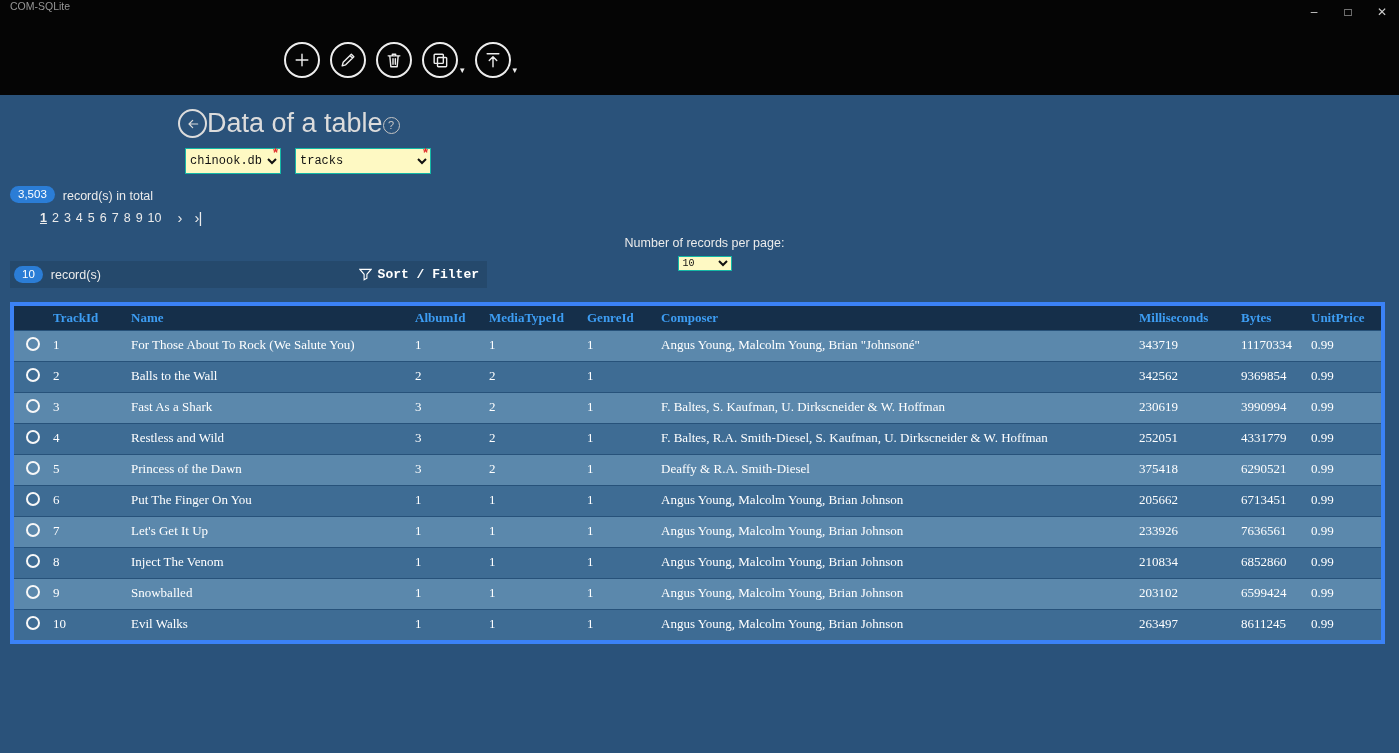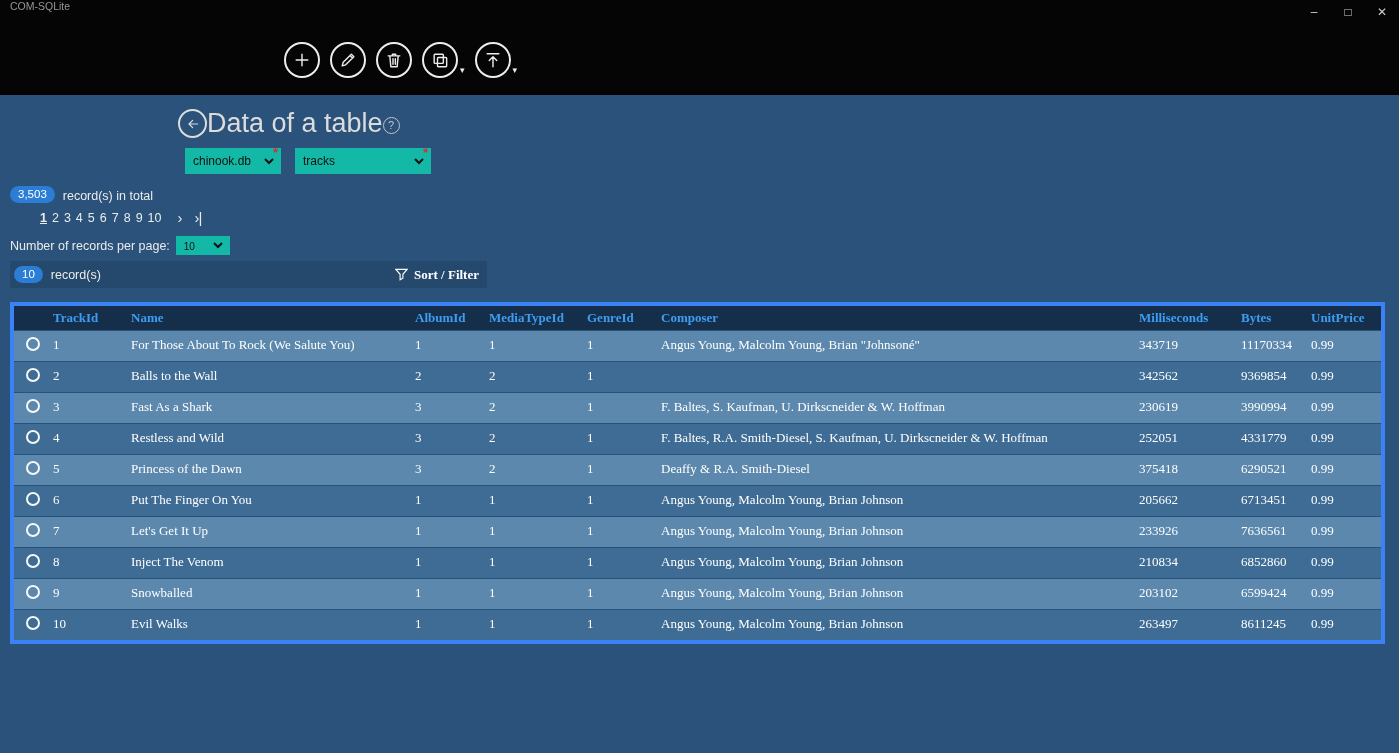--- a/index.html
+++ b/index.html
@@ -30,40 +30,40 @@
   .back-btn { width:29px; height:29px; border:2px solid #dcdcdc; border-radius:50%;
               display:flex; align-items:center; justify-content:center; background:transparent; padding:0; }
   .back-btn svg { stroke:#dcdcdc; fill:none; stroke-width:1.8; stroke-linecap:round; stroke-linejoin:round; }
   .page-title { color:#dcdcdc; font-size:27px; line-height:33px; }
   .help-btn { width:17px; height:17px; border:1px solid #c4c4c4; border-radius:50%;
               color:#c4c4c4; font-size:11px; display:flex; align-items:center; justify-content:center;
               background:transparent; padding:0; margin-top:3px; }
   .selects-row { display:flex; gap:14px; margin:8px 0 0 185px; }
   .select-wrap { position:relative; }
   .select-wrap .req { position:absolute; top:-3px; right:3px; color:#e02b2b; font-size:13px; font-weight:bold; }
-  select { height:26px; font-family:Liberation Sans, sans-serif; font-size:12px;
-           border:4px solid #14b8a6; background:#14b8a6; color:#111; }
+  select { height:26px; font-family:Liberation Mono, monospace; font-size:12px;
+           border:1px solid #14b8a6; background:#fef9c3; color:#111; }
   select.db-select { width:96px; }
   select.table-select { width:136px; }
   .total-row { display:flex; align-items:flex-end; gap:8px; margin:10px 0 0 10px; height:19px; }
   .badge { background:#2b7dd6; color:#fff; font-size:11.5px; padding:2px 8px 3px; border-radius:10px; white-space:nowrap; }
   .white-label { color:#ebebeb; font-size:12.5px; }
   .pagination { display:flex; align-items:center; gap:5px; margin:6px 0 0 40px; color:#ebebeb; font-size:12.5px; height:17px; }
   .page-num { cursor:pointer; }
   .page-num.current { font-weight:bold; text-decoration:underline; }
   .pag-next { margin-left:11px; font-size:15px; line-height:12px; cursor:pointer; }
   .pag-last { margin-left:7px; font-size:15px; line-height:12px; letter-spacing:-1px; cursor:pointer; }
-  .per-page { display:flex; align-items:center; gap:6px; margin:10px 0 0 10px; height:19px; }
+  .per-page { display:flex; align-items:center; gap:6px; margin:10px 0 0 10px; height:19px;flex-direction:column; }
   select.pp-select { width:54px; height:19px; font-size:10px; }
   .records-bar { width:477px; height:27px; background:#25496c; display:flex; align-items:center; margin:6px 0 0 10px; }
   .records-bar .badge { margin-left:4px; }
   .records-bar .white-label { margin-left:8px; }
   .sort-filter { margin-left:auto; margin-right:8px; display:flex; align-items:center; gap:6px;
                  background:none; border:none; color:#fff; font-size:13px; font-weight:bold;
-                 font-family:Liberation Serif, serif; cursor:pointer; padding:0; }
+                 font-family:Liberation Mono, monospace; cursor:pointer; padding:0; }
   .sort-filter svg { stroke:#fff; fill:none; stroke-width:1.2; }
   
   .data-table { table-layout:fixed; width:1371px; margin:14px 0 0 10px; border-collapse:collapse;
                 border:4px solid #3b82f6; font-family:Liberation Serif, serif; font-size:13px; }
   .data-table th { background:#152f4a; color:#3d9df3; text-align:left; font-weight:bold;
                    padding:3px 4px 4px 6px; line-height:17px; overflow:hidden; white-space:nowrap; }
   .data-table td { padding:5px 4px 5px 6px; color:#fff; vertical-align:top; line-height:18px;
                    border-top:1px solid #27527a; word-wrap:break-word; }
   tr.row-light { background:#5b88ac; }
   tr.row-dark  { background:#3e6c94; }

